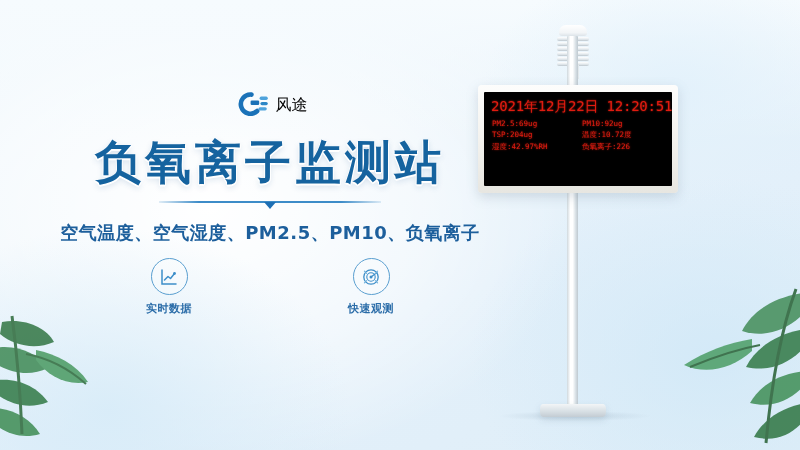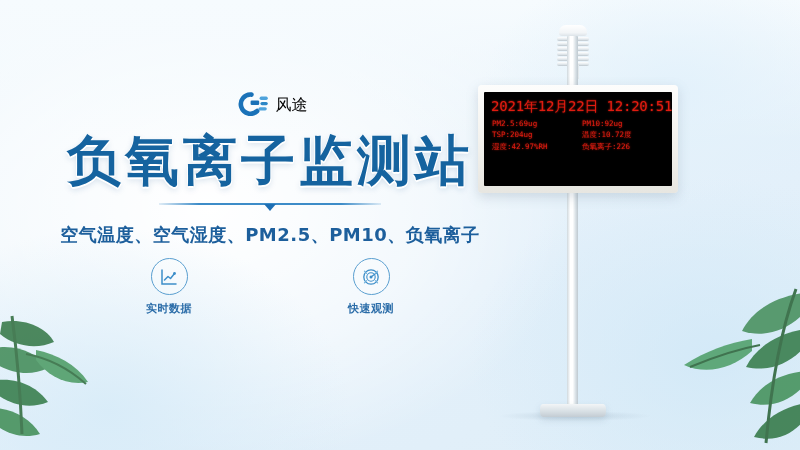--- a/index.html
+++ b/index.html
@@ -52,22 +52,22 @@
   #brand-row {
     display: flex;
     align-items: center;
     justify-content: center;
     gap: 7px;
     height: 34px;
   }
   #brand-mark { display:block; }
 
   #main-title {
-    margin-top: 10px;
-    font-size: 54px;
+    margin-top: 16px;
+    font-size: 46px;
     font-weight: 700;
     letter-spacing: 4px;
     color: #15639f;
     line-height: 1.08;
     text-shadow:
       0 2px 0 #ffffff,
       1px 1px 0 #ffffff,
       -1px 1px 0 #ffffff,
       0 3px 6px rgba(20,80,140,0.18);
   }

